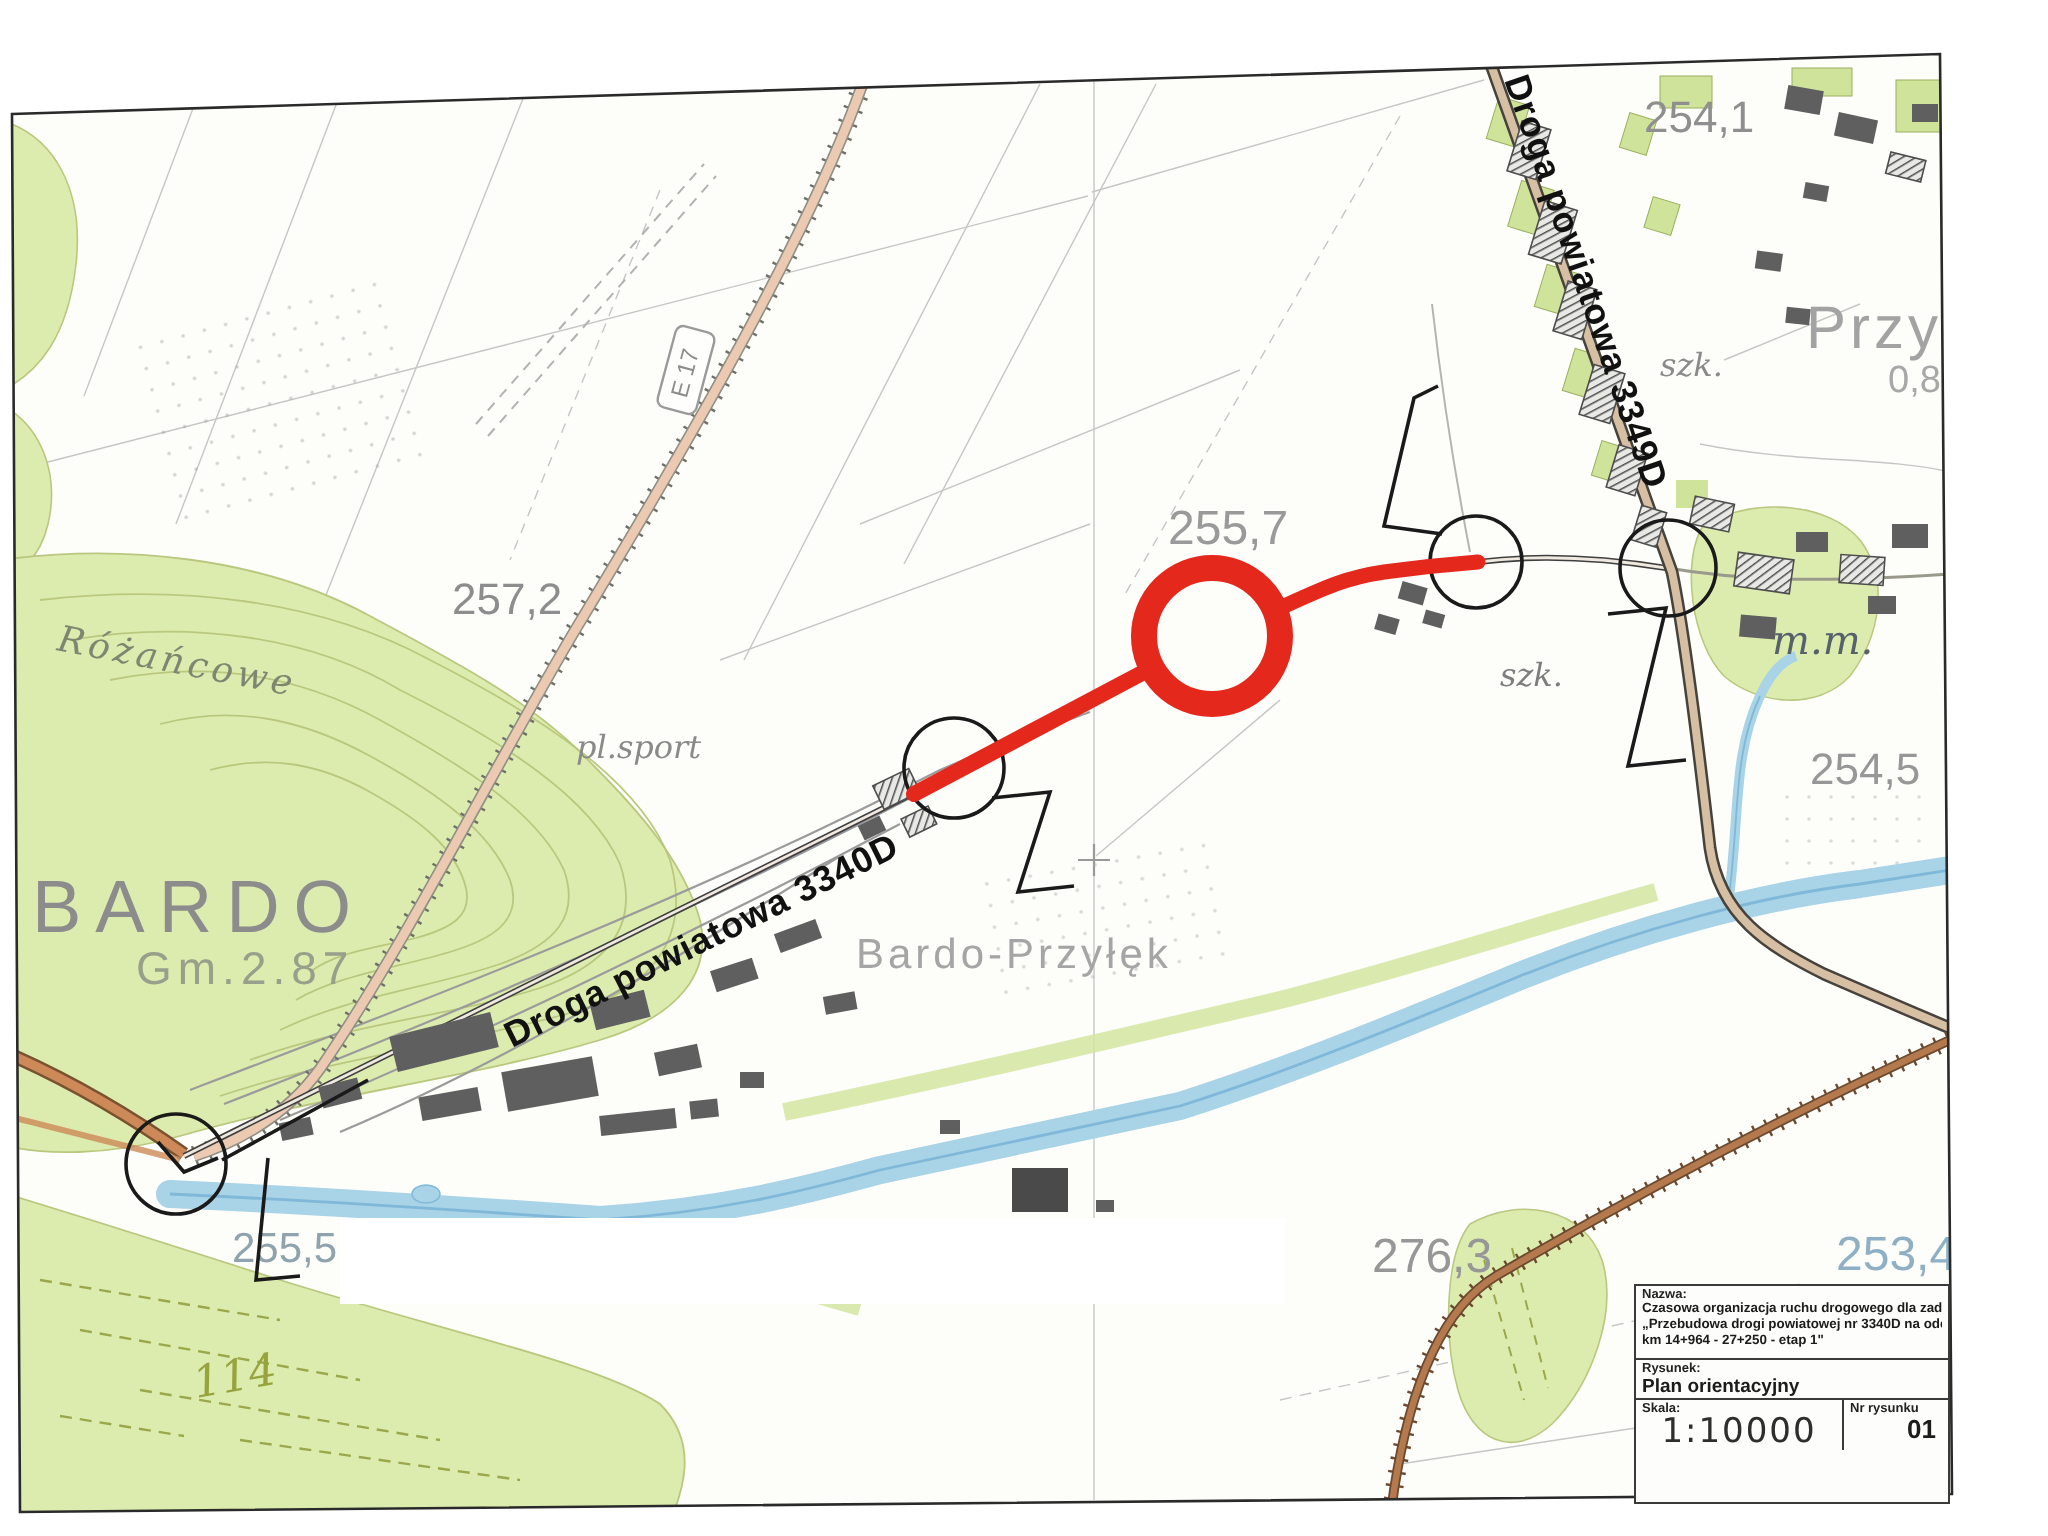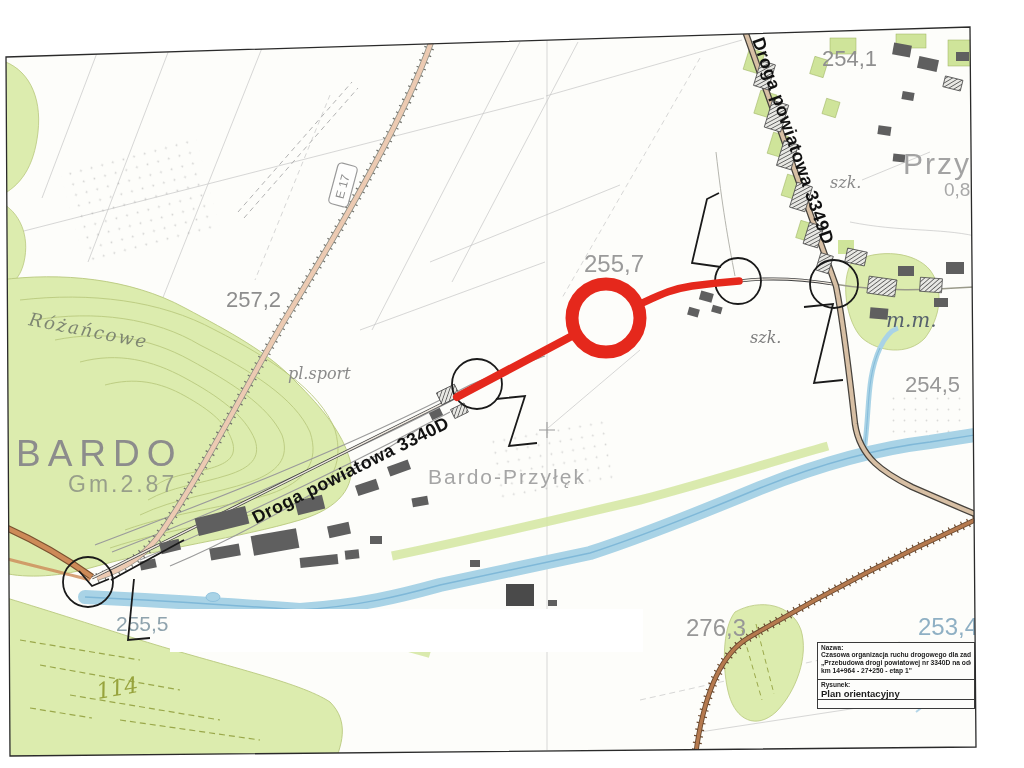--- a/index.html
+++ b/index.html
@@ -3,21 +3,21 @@
 <meta charset="utf-8">
 <style>
   html,body{margin:0;padding:0;background:#ffffff;}
   .page{position:relative;width:1024px;height:768px;background:#f97316;overflow:hidden;
         font-family:"Liberation Sans",sans-serif;}
   .page svg{position:absolute;left:0;top:0;}
   .lbl{font-family:"Liberation Sans",sans-serif;}
   .lbli{font-family:"DejaVu Serif",serif;font-style:italic;}
   .roadlbl{font-family:"Liberation Sans",sans-serif;font-weight:bold;fill:#111;}
   
-  .tblock{position:absolute;left:817px;top:642px;width:158px;height:67px;background:#fdfdfb;
+  .tblock{position:absolute;left:817px;top:642px;width:158px;height:110px;background:#fdfdfb;
           border:1.6px solid #3a3a3a;box-sizing:border-box;color:#1c1c1c;}
   .tb-row{box-sizing:border-box;padding:1px 3px 0 3px;}
   .tb-cap{font-size:6.5px;font-weight:bold;color:#222;line-height:1.1;}
   .tb-nazwa{height:37px;border-bottom:1.4px solid #3a3a3a;}
   .tb-line{font-size:6.7px;font-weight:bold;line-height:1.22;white-space:nowrap;overflow:hidden;}
   .tb-rys{height:20px;border-bottom:1.4px solid #3a3a3a;}
   .tb-rysval{font-size:9.5px;font-weight:bold;margin-top:0px;}
   .tb-bottom{display:flex;height:25px;}
   .tb-skala{flex:1;border-right:1.4px solid #3a3a3a;box-sizing:border-box;padding:1px 3px 0 3px;}
   .tb-skalaval{font-family:"DejaVu Sans",sans-serif;font-size:17px;font-weight:400;
@@ -277,14 +277,24 @@
   <div class="tb-row tb-nazwa">
     <div class="tb-cap">Nazwa:</div>
     <div class="tb-line">Czasowa organizacja ruchu drogowego dla zadania pn.:</div>
     <div class="tb-line">„Przebudowa drogi powiatowej nr 3340D na odcinku Bardo - Przyłęk</div>
     <div class="tb-line">km 14+964 - 27+250 - etap 1"</div>
   </div>
   <div class="tb-row tb-rys">
     <div class="tb-cap">Rysunek:</div>
     <div class="tb-rysval">Plan orientacyjny</div>
   </div>
+  <div class="tb-bottom">
+    <div class="tb-skala">
+      <div class="tb-cap">Skala:</div>
+      <div class="tb-skalaval">1:10000</div>
+    </div>
+    <div class="tb-nr">
+      <div class="tb-cap">Nr rysunku</div>
+      <div class="tb-nrval">01</div>
+    </div>
+  </div>
 </div>
 </div>
 
 </body></html>

